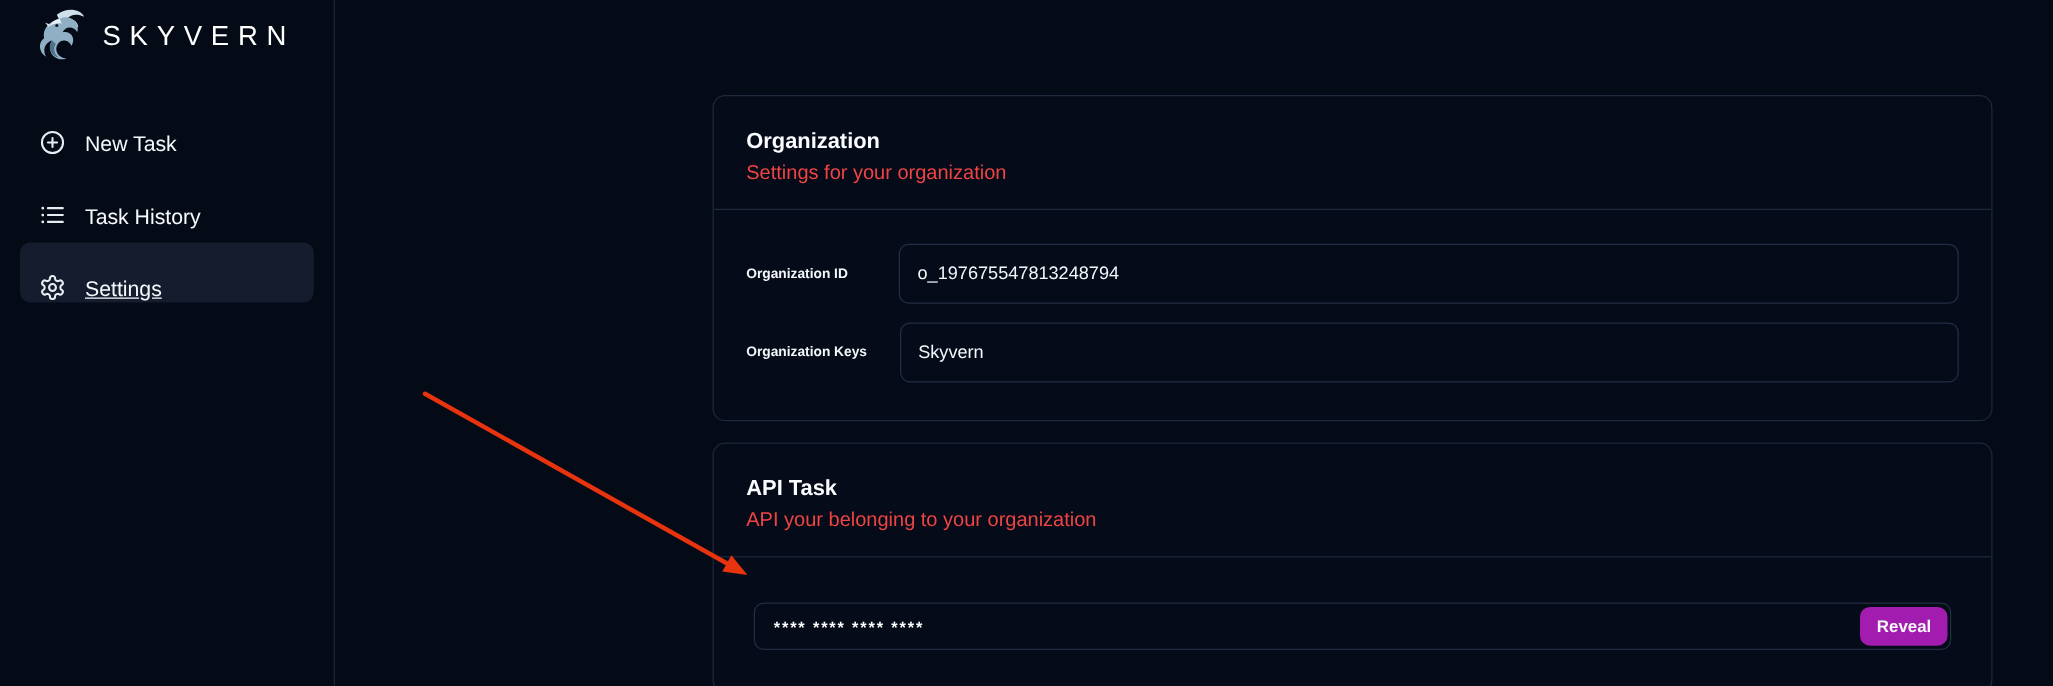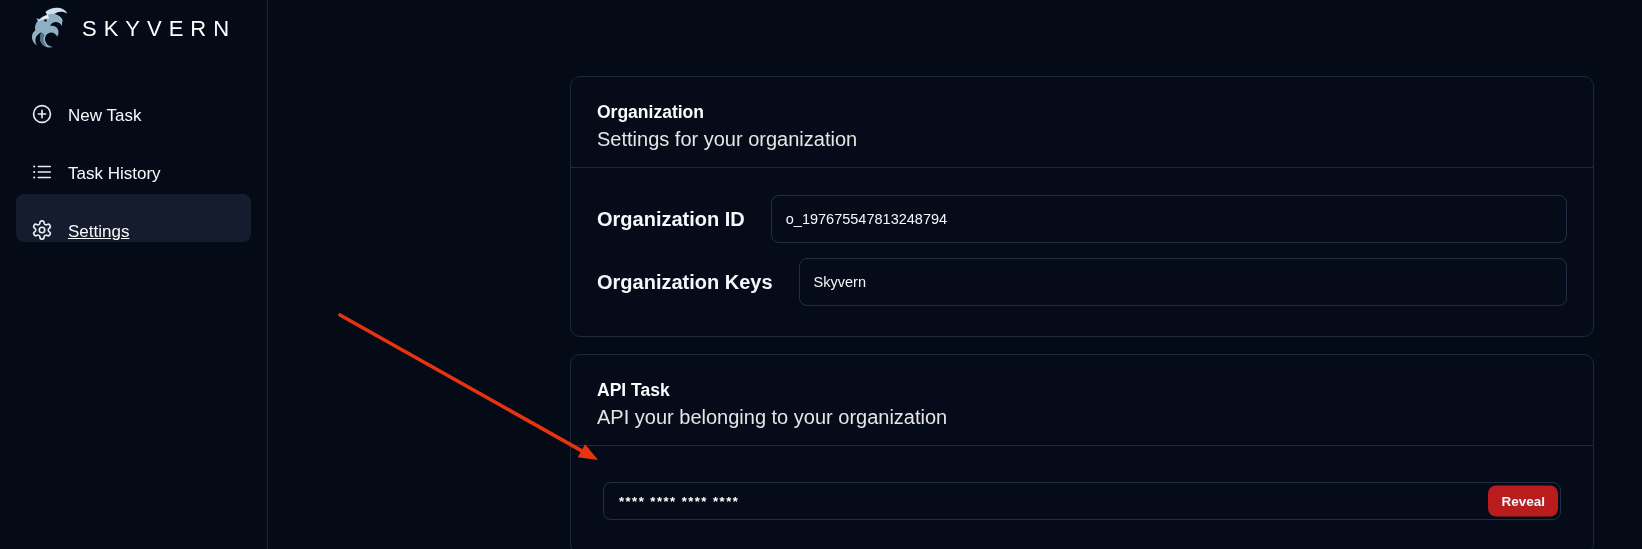--- a/index.html
+++ b/index.html
@@ -59,28 +59,28 @@
     flex-direction: column;
     gap: 17px;
   }
   .card {
     border: 1px solid #1e293b;
     border-radius: 10px;
     background: #050b18;
   }
   .card-header { padding: 22px 26px 18px 26px; }
   .card-title { font-size: 17.5px; font-weight: 700; color: #fafcfe; line-height: 26px; }
-  .card-subtitle { font-size: 20px; color: #e5e5e5; margin-top: 4px; line-height: 20px; }
+  .card-subtitle { font-size: 16px; color: #ef4444; margin-top: 4px; line-height: 20px; }
   .card-divider { height: 1px; background: #1e293b; width: 100%; }
 
   .org-body { padding: 27px 26px 30px 26px; display: flex; flex-direction: column; gap: 15px; }
   .field-row { display: flex; align-items: center; }
   .field-label {
     min-width: 122px;
-    font-size: 20px;
+    font-size: 11px;
     font-weight: 700;
     color: #f4f7fb;
     padding-right: 26px;
     white-space: nowrap;
   }
   .text-input {
     flex: 1;
     height: 48px;
     border: 1px solid #232e44;
     border-radius: 8px;
@@ -110,21 +110,21 @@
   }
   .reveal-btn {
     position: absolute;
     right: 3px;
     top: 50%;
     transform: translateY(-50%);
     height: 31px;
     padding: 0 13px;
     border: none;
     border-radius: 8px;
-    background: #b91c1c;
+    background: #a21caf;
     color: #f4f7fb;
     font-size: 13.5px;
     font-weight: 600;
     font-family: "Liberation Sans", "DejaVu Sans", sans-serif;
     cursor: pointer;
   }
 
   
   .annotation-layer {
     position: absolute;

